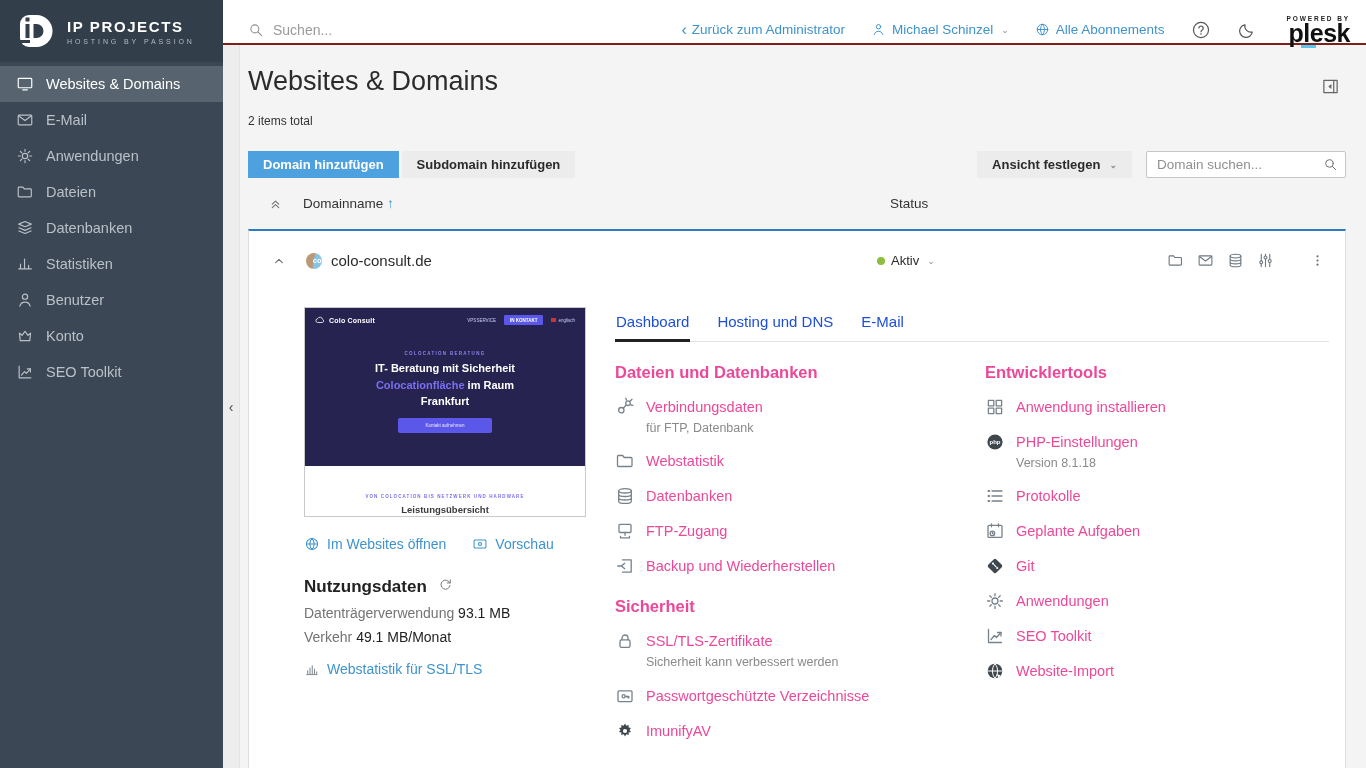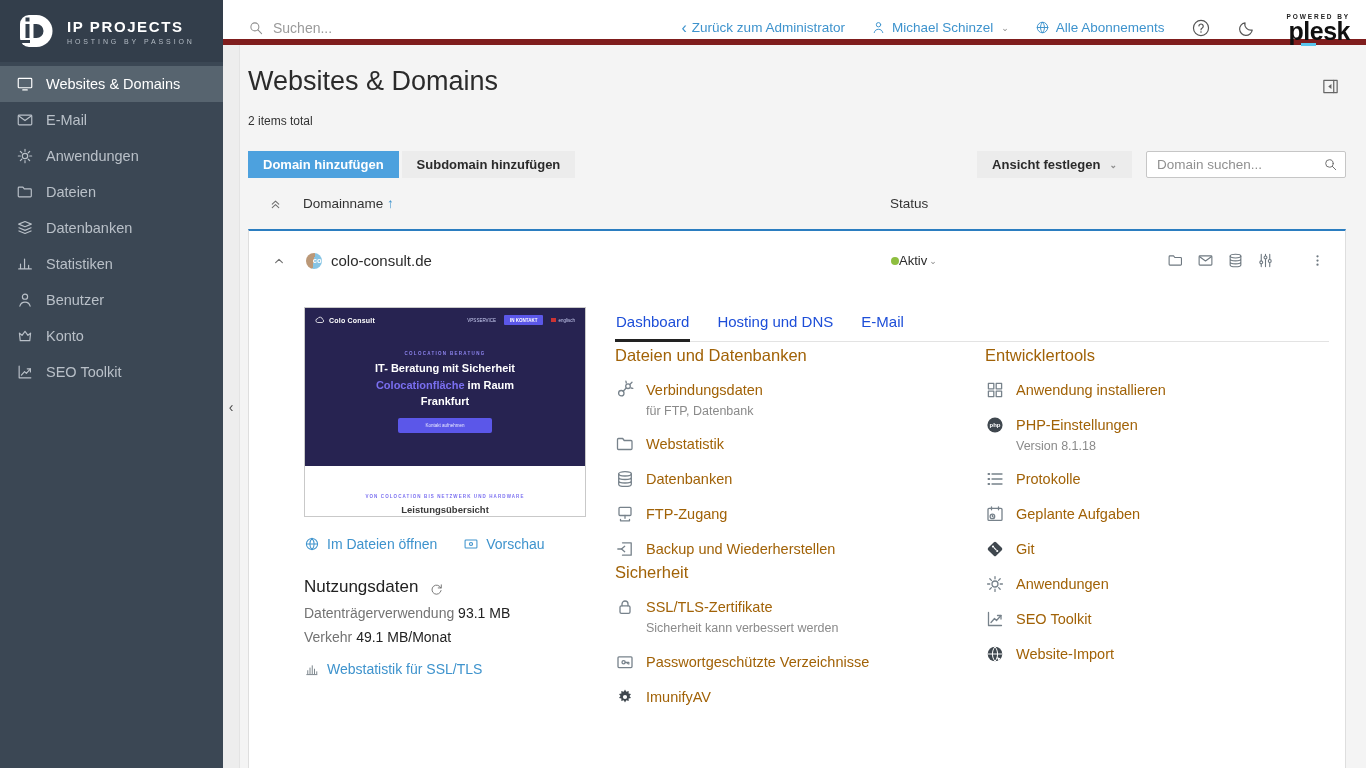--- a/index.html
+++ b/index.html
@@ -12,21 +12,21 @@
   .logo-mark{width:44px;height:44px;flex:0 0 44px}
   .logo-name{font-size:15px;font-weight:700;color:#fff;letter-spacing:1.6px;white-space:nowrap}
   .logo-tag{font-size:7px;color:#b4bcc5;letter-spacing:2.9px;margin-top:3px;white-space:nowrap}
   nav{margin-top:4px}
   .nav-item{display:flex;align-items:center;gap:12px;height:36px;padding:0 16px;color:#b9c0c8;font-size:14.5px;cursor:pointer}
   .nav-item.active{background:#57646f;color:#fff}
   .nav-icon{width:18px;height:18px;flex:0 0 18px}
   
   .collapse-strip{position:absolute;left:223px;top:45px;bottom:0;width:17px;background:#ededed;border-right:1px solid #e3e3e3;display:flex;align-items:center;justify-content:center;color:#4a4a4a;font-size:14px;cursor:pointer;z-index:2}
   
-  .topbar{position:absolute;left:223px;right:0;top:0;height:45px;background:#fff;border-bottom:6px solid #7f1d1d;display:flex;align-items:center;padding:16px 16px 0 25px;z-index:4}
+  .topbar{position:absolute;left:223px;right:0;top:0;height:45px;background:#fff;border-bottom:2px solid #7f1d1d;display:flex;align-items:center;padding:16px 16px 0 25px;z-index:4}
   .gsearch{display:flex;align-items:center;gap:9px;flex:1;color:#9a9a9a;font-size:14px;cursor:text}
   .gsearch .gsi{width:16px;height:16px;color:#8d8d8d}
   .topbar-right{display:flex;align-items:center;gap:26px}
   .tb-link{color:#3e93cd;font-size:13.5px;display:flex;align-items:center;gap:6px;cursor:pointer;white-space:nowrap}
   .tb-link .ti{width:15px;height:15px;flex:0 0 15px}
   .back-ch{font-size:16px;line-height:1;margin-right:-1px}
   .caret{font-size:9px;color:#8b8b8b;margin-left:2px}
   .tb-icon{width:20px;height:20px;color:#555;cursor:pointer}
   .plesk{position:relative;text-align:right;margin-left:4px}
   .powered{font-size:6.5px;letter-spacing:1.9px;color:#222;font-weight:700}
@@ -50,49 +50,49 @@
   .dbl{position:absolute;left:21px;top:5px;width:13px;height:14px;color:#6f6f6f;cursor:pointer}
   .col-domain{position:absolute;left:55px;top:4px;font-size:13.5px;color:#333;cursor:pointer}
   .sort{color:#3e93cd}
   .col-status{position:absolute;left:642px;top:4px;font-size:13.5px;color:#333}
   
   .card{margin-top:9px;background:#fff;border:1px solid #dedede;border-top:2px solid #2b7dc0;height:560px}
   .card-header{position:relative;display:flex;align-items:center;height:60px;padding:0 20px;border-bottom:1px solid #fff}
   .toggle{width:14px;height:14px;color:#6f6f6f;cursor:pointer;margin-left:3px}
   .favicon{margin-left:20px;width:16px;height:16px;border-radius:50%;background:linear-gradient(100deg,#bb9877 49%,#86c4e4 49%);color:#fff;font-size:7.5px;font-weight:700;display:flex;align-items:center;justify-content:flex-end;letter-spacing:.3px}
   .domain-name{margin-left:9px;font-size:15px;color:#2b2b2b;cursor:pointer}
-  .status{position:absolute;left:642px;display:flex;align-items:center;font-size:13px;color:#2b2b2b;cursor:pointer}
+  .status{position:absolute;left:628px;display:flex;align-items:center;gap:6px;font-size:13px;color:#2b2b2b;cursor:pointer}
   .dot{width:8px;height:8px;border-radius:50%;background:#8ebe3f}
   .quick-icons{margin-left:auto;display:flex;align-items:center;gap:13px;color:#6e7880}
   .quick-icons .qi{width:17px;height:17px;cursor:pointer}
   .quick-icons .kebab{margin-left:23px;width:15px}
   
   .card-body{display:flex;padding:16px 16px 0 55px}
   .col-left{flex:0 0 282px;margin-right:29px}
   .thumb{width:282px;height:210px;border:1px solid #c9c9c9;cursor:pointer;background:#fff;overflow:hidden}
   .links-row{display:flex;gap:26px;margin-top:19px;font-size:14px}
   .links-row a{color:#3e93cd;display:flex;gap:7px;align-items:center;cursor:pointer}
   .links-row .li{width:16px;height:16px;flex:0 0 16px}
-  .usage-h{margin-top:25px;font-size:17px;font-weight:400;color:#222;display:flex;align-items:flex-end;gap:11px}
+  .usage-h{margin-top:25px;font-size:17px;font-weight:700;color:#222;display:flex;align-items:flex-start;gap:11px}
   .usage-h .ri{width:15px;height:15px;color:#777;cursor:pointer}
   .usage-line{margin-top:8px;font-size:14px;color:#737373}
   .usage-line b{color:#222;font-weight:400}
   .webstats{margin-top:16px;display:flex;gap:8px;align-items:center;color:#3e93cd;font-size:14px;cursor:pointer}
   .webstats .wi{width:15px;height:15px;color:#6e7880;flex:0 0 15px}
   .col-main{flex:1;padding-top:3px}
   .tabs{display:flex;gap:26px;border-bottom:1px solid #e3e3e3}
   .tab{font-size:15px;color:#1d4ed8;padding:3px 1px 9px;cursor:pointer;border-bottom:3px solid transparent;margin-bottom:-1px}
   .tab.active{border-color:#222}
   .cols{display:flex}
   .col-mid{flex:0 0 340px;margin-right:30px}
   .col-right{flex:1}
-  .sec{font-size:16.5px;font-weight:400;color:#a16207;margin-top:4px}
+  .sec{font-size:16.5px;font-weight:700;color:#ec4899;margin-top:21px}
   .item{display:flex;margin-top:15px;cursor:pointer;align-items:flex-start}
   .item-icon{flex:0 0 20px;width:20px;height:20px;color:#77828b;margin-right:11px}
-  .item-label{font-size:14.5px;color:#a16207;line-height:20px}
+  .item-label{font-size:14.5px;color:#ec4899;line-height:20px}
   .item-sub{display:block;font-size:12.5px;color:#8a8a8a;margin-top:3px;line-height:1.3}
   .item-icon[data-name="php-icon"],.item-icon[data-name="imunify-icon"],.item-icon[data-name="git-icon"],
   .item-icon[data-name="composer-icon"],.item-icon[data-name="import-icon"]{color:#3f474e}
   
   .ms-dark{height:158px;background:#272351;color:#fff;padding-top:7px}
   .ms-head{display:flex;align-items:center;padding:0 10px;gap:4px}
   .ms-cloud{width:10px;height:8px;color:#fff}
   .ms-logo{font-size:7px;font-weight:700;letter-spacing:.2px}
   .ms-nav{margin-left:auto;display:flex;gap:8px;align-items:center;font-size:4.5px;color:#c9cdf2}
   .ms-btn{background:#5b57e9;border-radius:1px;padding:2.5px 6px;color:#fff;font-weight:700;cursor:pointer}
@@ -408,21 +408,21 @@
           </div>
 
           <div class="links-row">
             <a data-name="open-in-browser-link">
               <span class="li" data-name="browser-globe-icon">
                   <svg viewBox="0 0 20 20">
                     <circle cx="10" cy="10" r="7" stroke="currentColor" fill="none" stroke-width="1.3" stroke-linecap="round" stroke-linejoin="round"></circle>
                     <path d="M3 10h14M10 3c-3.6 3.9-3.6 10.1 0 14M10 3c3.6 3.9 3.6 10.1 0 14" stroke="currentColor" fill="none" stroke-width="1.3" stroke-linecap="round" stroke-linejoin="round"></path>
                   </svg>
                 </span>
-              <span>Im Dateien öffnen</span>
+              <span>Im Websites öffnen</span>
             </a>
             <a data-name="preview-link">
               <span class="li" data-name="preview-eye-icon">
                   <svg viewBox="0 0 20 20">
                     <rect x="2.6" y="5" width="14.8" height="10" rx="1" stroke="currentColor" fill="none" stroke-width="1.3" stroke-linecap="round" stroke-linejoin="round"></rect>
                     <circle cx="10" cy="10" r="2" stroke="currentColor" fill="none" stroke-width="1.3" stroke-linecap="round" stroke-linejoin="round"></circle>
                     <circle cx="10" cy="10" r=".6" fill="currentColor"></circle>
                   </svg>
                 </span>
               <span>Vorschau</span>

